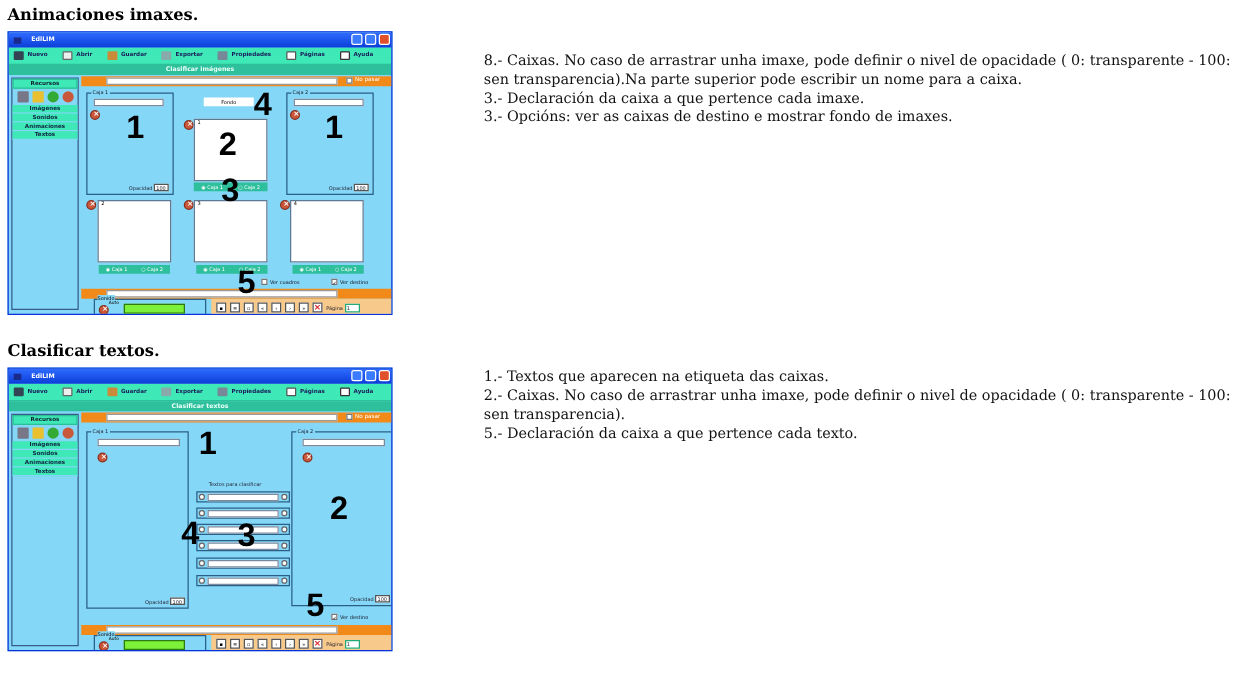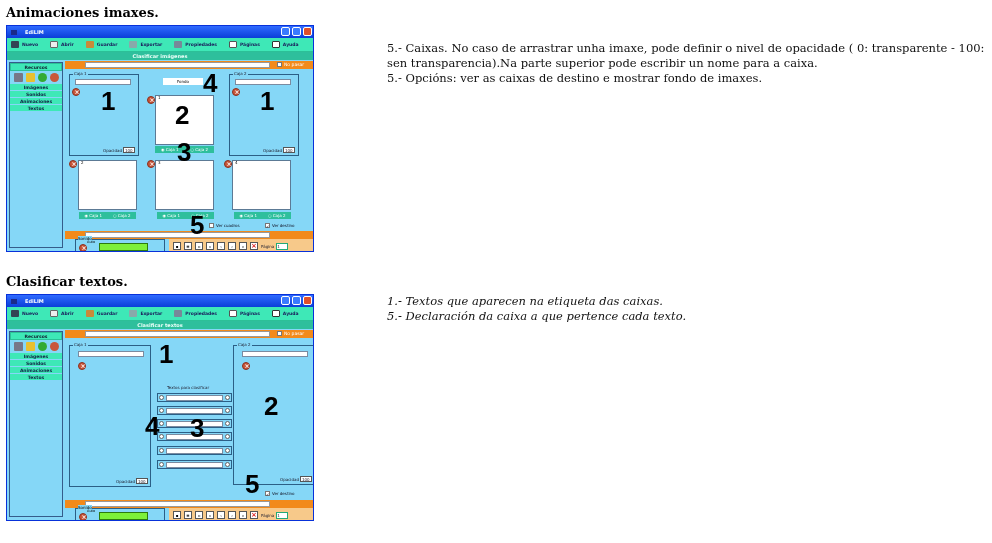--- a/index.html
+++ b/index.html
@@ -213,22 +213,23 @@
 
   <div class="bignum" style="top:62px; left:94px;">1</div>
   <div class="bignum" style="top:76px; left:168px;">2</div>
   <div class="bignum" style="top:113px; left:170px;">3</div>
   <div class="bignum" style="top:44px; left:196px;">4</div>
   <div class="bignum" style="top:186px; left:183px;">5</div>
   <div class="bignum" style="top:62px; left:253px;">1</div>
 </div>
 
 <div class="desc" style="top:41px;">
-  <p>5.- Caixas. No caso de arrastrar unha imaxe, pode definir o nivel de opacidade ( 0: transparente - 100: sen transparencia).Na parte superior pode escribir un nome para a caixa.</p>
-  <p>5.- Opcións: ver as caixas de destino e mostrar fondo de imaxes.</p>
+  <p>8.- Caixas. No caso de arrastrar unha imaxe, pode definir o nivel de opacidade ( 0: transparente - 100: sen transparencia).Na parte superior pode escribir un nome para a caixa.</p>
+  <p>3.- Declaración da caixa a que pertence cada imaxe.</p>
+  <p>3.- Opcións: ver as caixas de destino e mostrar fondo de imaxes.</p>
 </div>
 
 <div class="section-title" style="top:274px;">Clasificar textos.</div>
 
 <div class="win" style="top:294px; height:227px;">
   <div class="titlebar">
     <span class="t-ico"></span>
     <span>EdiLIM</span>
     <span class="ctrl" style="right:23px;"></span>
     <span class="ctrl" style="right:12px;"></span>
@@ -372,16 +373,17 @@
       </span>
   </div>
 
   <div class="bignum" style="top:46px; left:152px;">1</div>
   <div class="bignum" style="top:98px; left:257px;">2</div>
   <div class="bignum" style="top:120px; left:183px;">3</div>
   <div class="bignum" style="top:118px; left:138px;">4</div>
   <div class="bignum" style="top:176px; left:238px;">5</div>
 </div>
 
-<div class="desc" style="top:294px;font-style:italic;">
+<div class="desc" style="top:294px;">
   <p>1.- Textos que aparecen na etiqueta das caixas.</p>
+  <p>2.- Caixas. No caso de arrastrar unha imaxe, pode definir o nivel de opacidade ( 0: transparente - 100: sen transparencia).</p>
   <p>5.- Declaración da caixa a que pertence cada texto.</p>
 </div>
 
 </body></html>

